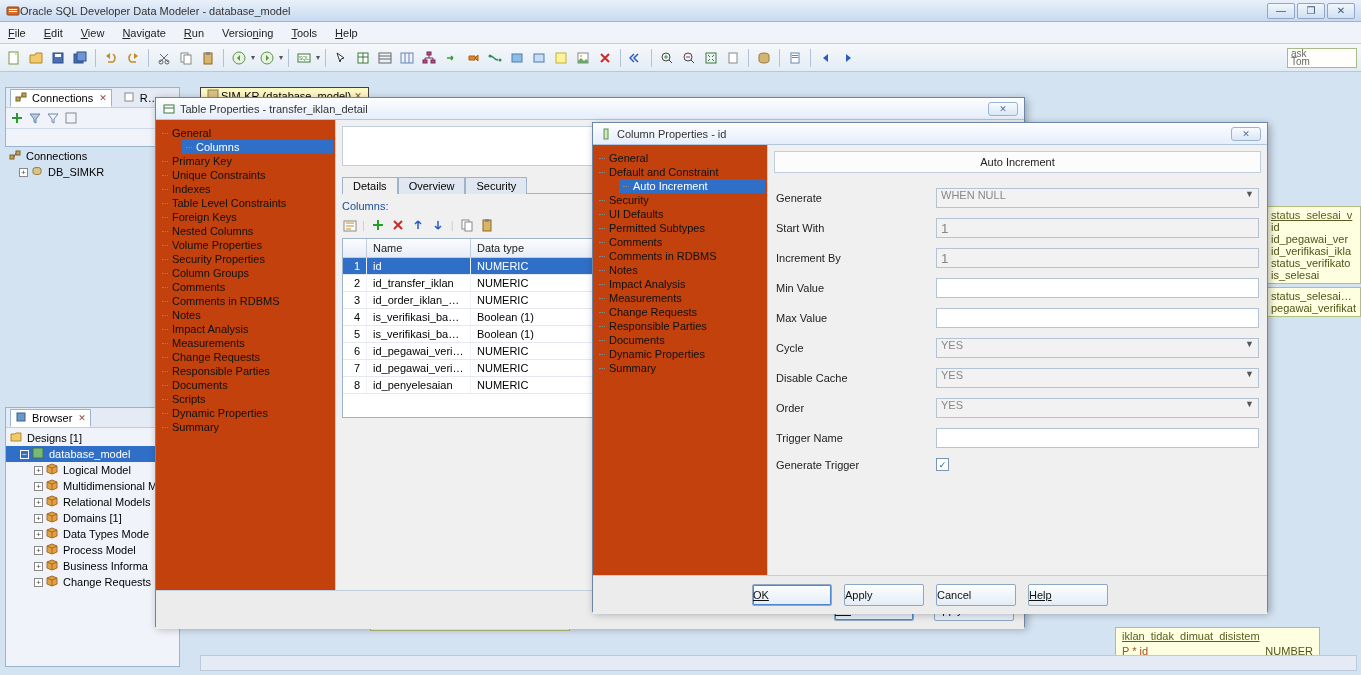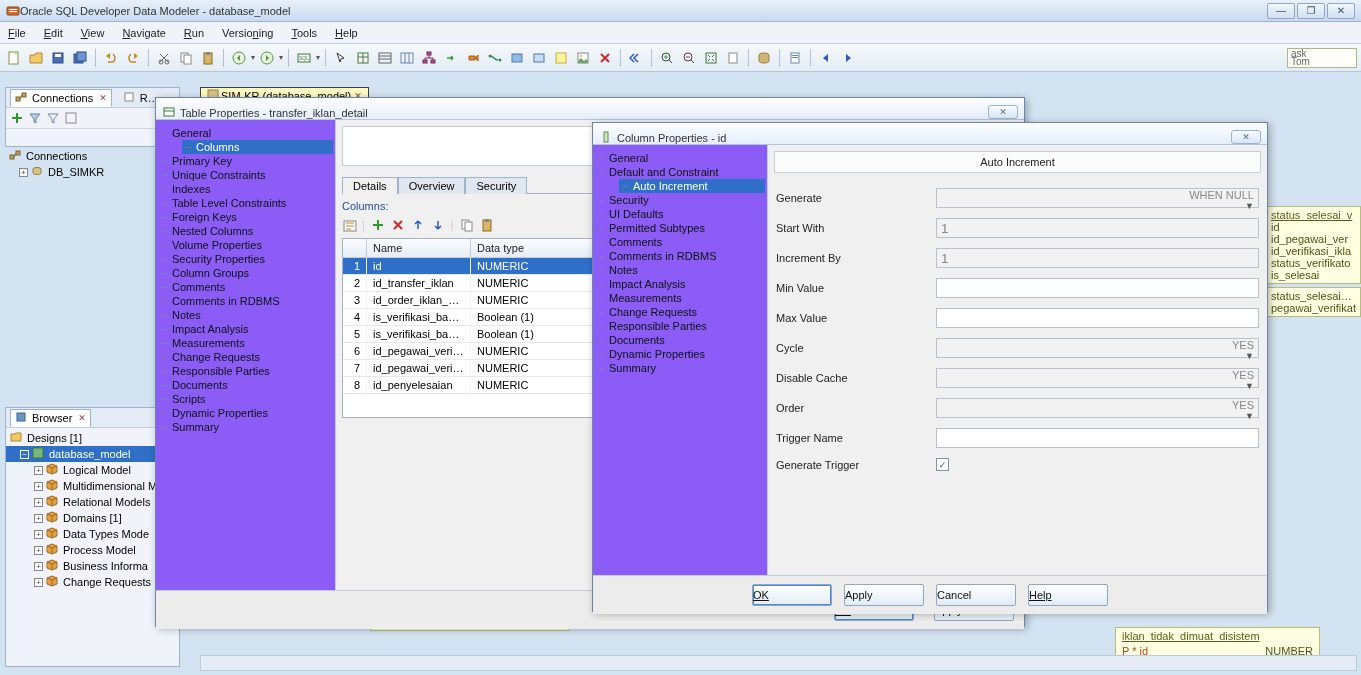--- a/index.html
+++ b/index.html
@@ -92,32 +92,32 @@
   .doc-tab-strip { position:absolute; top:15px; left:200px; height:20px; display:flex; gap:6px; }
   .doc-tab { background:#fef9c3; border:1px solid #404040; padding:1px 6px; display:flex;align-items:center;height:18px;}
   
   .dialog {
     position:absolute; background:#f0f0f0; border:1px solid #6d86a8;
     box-shadow:2px 2px 8px rgba(0,0,0,.3);
   }
   .dialog .dlg-title {
     height:22px; background:linear-gradient(#fdfdfe,#e5eefc);
     border-bottom:1px solid #b3c5dd;
-    display:flex;align-items:flex-end;padding:0 6px;color:#333;
+    display:flex;align-items:center;padding:0 6px;color:#333;
   }
   .dlg-close {
     margin-left:auto; width:30px;height:14px;
     border:1px solid #9ab3cf; border-radius:3px;
     background:linear-gradient(#f8fbff,#d8e6f5);
     display:flex;align-items:center;justify-content:center;font-size:9px;color:#586f90;
   }
   .dlg-body { display:flex; }
   .nav-tree {
     width:180px; border-right:1px solid #c1cedd; padding:6px 2px;
-    background:#8b5cf6;
+    background:#c2410c;
   }
   .nav-item { padding:1px 4px 1px 14px; position:relative; white-space:nowrap; color:#111;}
   .nav-item::before {
     content:""; position:absolute; left:4px; top:50%; width:6px; border-top:1px dotted #888;
   }
   .nav-item.sel { background:#2f6fc7; color:#fff;margin-left:24px; }
   .dlg-content { flex:1; padding:6px; }
   .sub-tab-strip { display:flex; gap:0; border-bottom:1px solid #9fb3cc; margin-top:10px;}
   .sub-tab { padding:2px 10px; border:1px solid #9fb3cc; border-bottom:none; background:#e0e7f1; position:relative; top:1px;}
   .sub-tab.active { background:#f0f0f0; }
@@ -144,21 +144,21 @@
   
   .form-section-title {
     border:1px solid #c1cedd; background:#fcfcfd;
     text-align:center; padding:4px; margin:6px 6px 10px; color:#222;
   }
   .form-row { display:flex; align-items:center; padding:5px 8px; gap:10px;}
   .form-row label { width:150px; color:#222;}
   .form-row input[type=text], .form-row .select {
     flex:1; height:20px; border:1px solid #b4c3d4; background:#fff; padding:0 4px; color:#666;
   }
-  .form-row .select { display:flex; align-items:flex-end; justify-content:space-between;flex-direction:column; }
+  .form-row .select { display:flex; align-items:flex-start; justify-content:space-between; }
   .form-row .select.dis, .form-row input.dis { background:#f2f2f2; color:#888;}
   .caret { font-size:9px; color:#555; }
   .chk { width:13px;height:13px;border:1px solid #7896b9;background:#fff;display:inline-flex;align-items:center;justify-content:center;font-size:9px;color:#2b5ea8;}
   
   .right-strip {
     position:absolute; right:0; top:134px; width:95px;
     font-size:11px;
   }
   .rs-box { border:1px solid #b3c07d; background:#fefee0; padding:2px 4px; margin-bottom:3px;}
   .rs-head { text-decoration:underline; color:#5a5f1f;}

